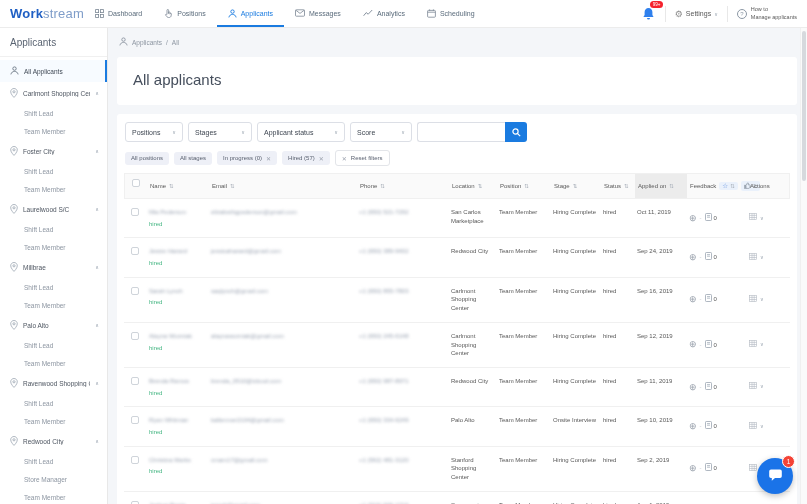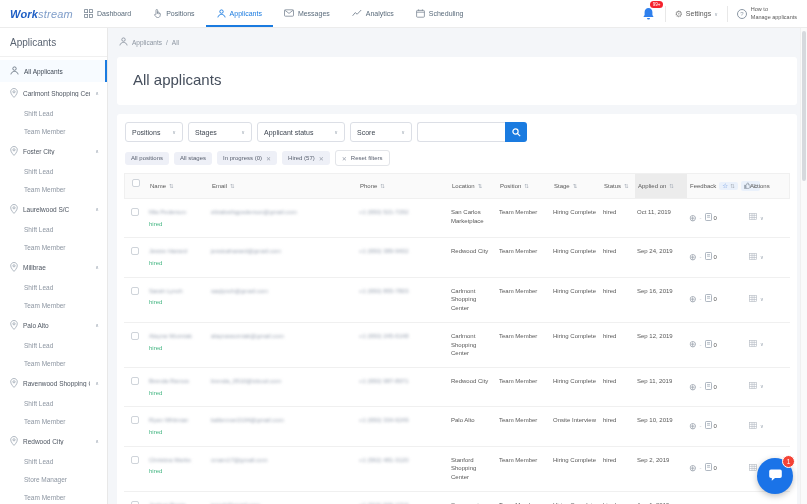--- a/index.html
+++ b/index.html
@@ -2,21 +2,21 @@
 <html><head>
 <meta charset="utf-8">
 <style>
   * { box-sizing: border-box; margin: 0; padding: 0; }
   html,body { margin:0; }
   body { font-family: "Liberation Sans", sans-serif; background:#e9ecf1; }
   .screen { position:relative; width:807px; height:504px; overflow:hidden; background:#f4f6f9; }
 
   
   .topnav { height:28px; background:#fff; border-bottom:1px solid #ececec; display:flex; align-items:center; padding:0 10px; }
-  .logo { font-size:11px; letter-spacing:.2px; margin-right:0; cursor:pointer;font-style:italic; }
+  .logo { font-size:13px; letter-spacing:.2px; margin-right:0; cursor:pointer; }
   .logo-bold { color:#1f5fc4; font-weight:bold; }
   .logo-light { color:#7f9dc9; }
   .nav-items { display:flex; height:100%; }
   .nav-item { display:flex; align-items:center; gap:4px; padding:0 11px; height:100%; font-size:7px; color:#5a6b7b; cursor:pointer; }
   .nav-item.active { color:#1a7be0; box-shadow: inset 0 -2px 0 #1a7be0; }
   .nav-right { margin-left:auto; display:flex; align-items:center; height:100%; }
   .nav-divider { width:1px; height:16px; background:#e8e8e8; margin:0 9px; }
   .bell-wrap { position:relative; cursor:pointer; padding:2px 2px 0 2px; }
   .bell-badge { position:absolute; top:-3px; right:-7px; background:#f5222d; color:#fff; font-size:4.5px; border-radius:6px; padding:1px 2.5px; line-height:1.2; }
   .settings { display:flex; align-items:center; gap:3px; font-size:7px; color:#595959; cursor:pointer; }

